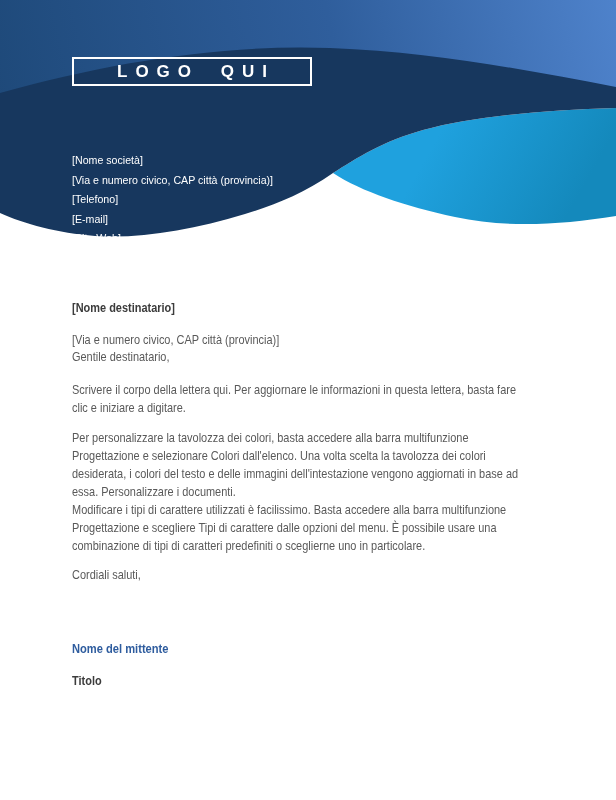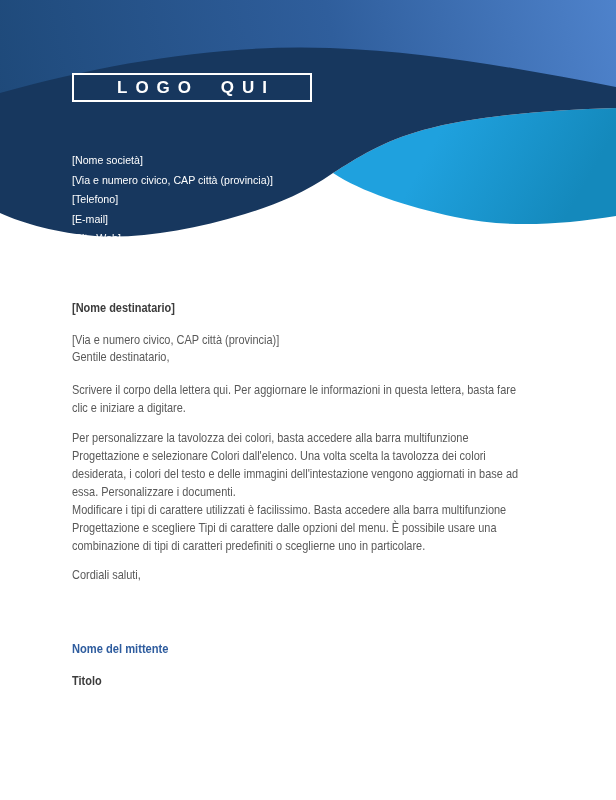--- a/index.html
+++ b/index.html
@@ -19,21 +19,20 @@
 
   .logo-box {
     position: absolute; left: 72px; top: 57px;
     width: 236px; height: 25px;
     border: 2px solid #ffffff;
     color: #ffffff;
     font-size: 17px; font-weight: 600;
     letter-spacing: 8px; word-spacing: 9px; text-indent: 8px;
     line-height: 25px; text-align: center;
     white-space: nowrap;
-    margin-top: 16px;
   }
 
   .contact {
     position: absolute; left: 72px; top: 151px;
     color: #ffffff;
     font-size: 11.2px; line-height: 19.6px;
     transform: scaleX(0.95); transform-origin: 0 0;
     white-space: nowrap;
   }
 

